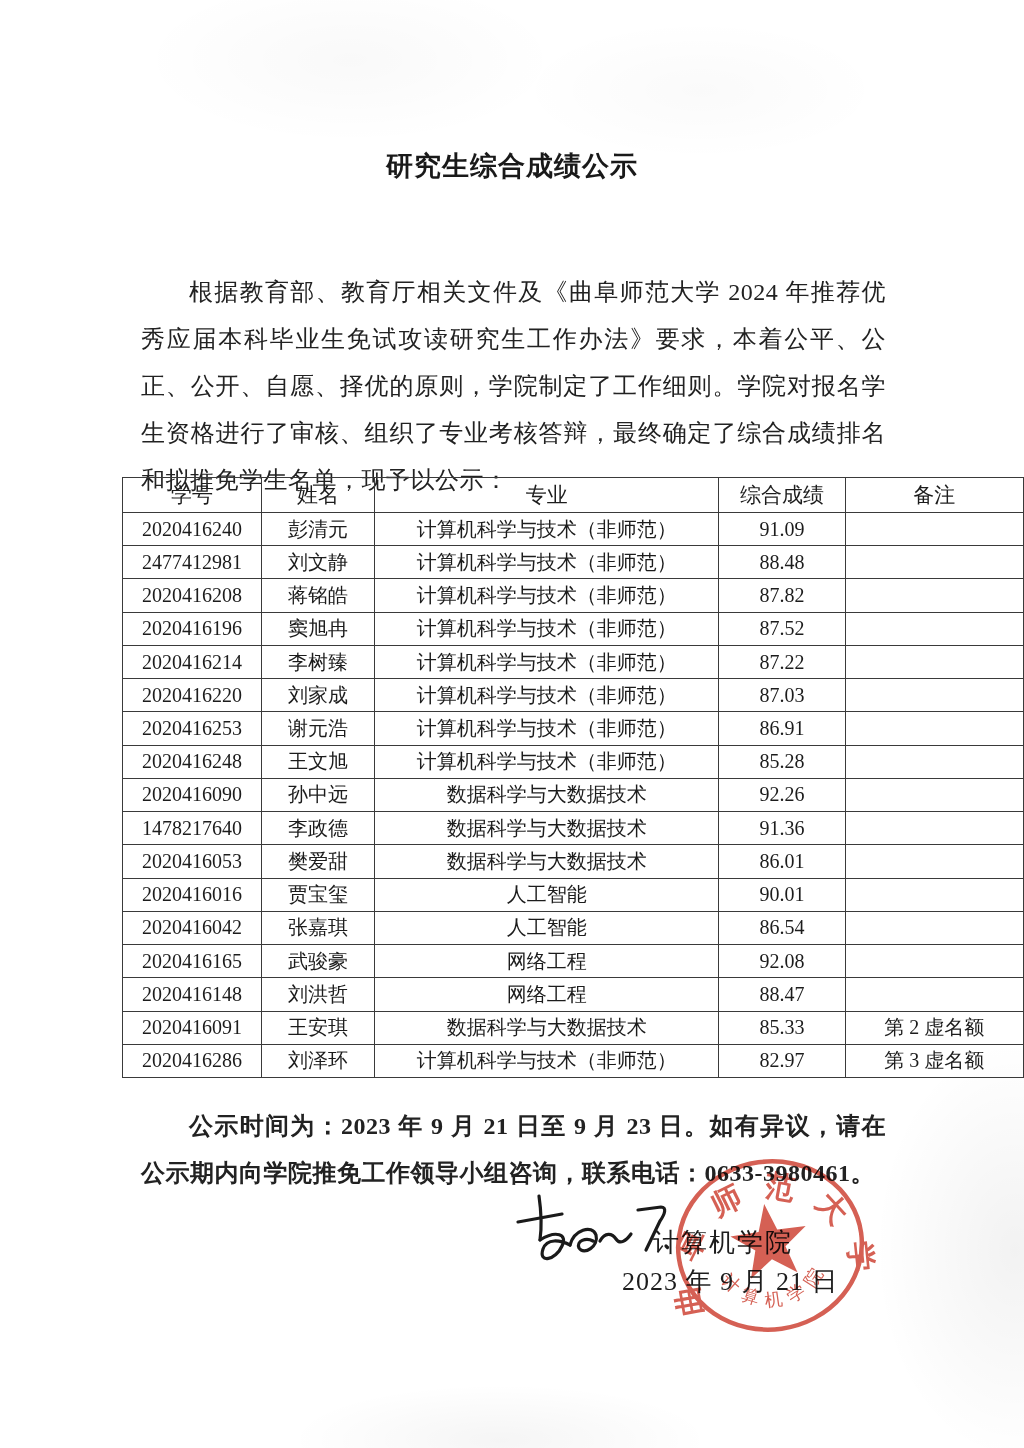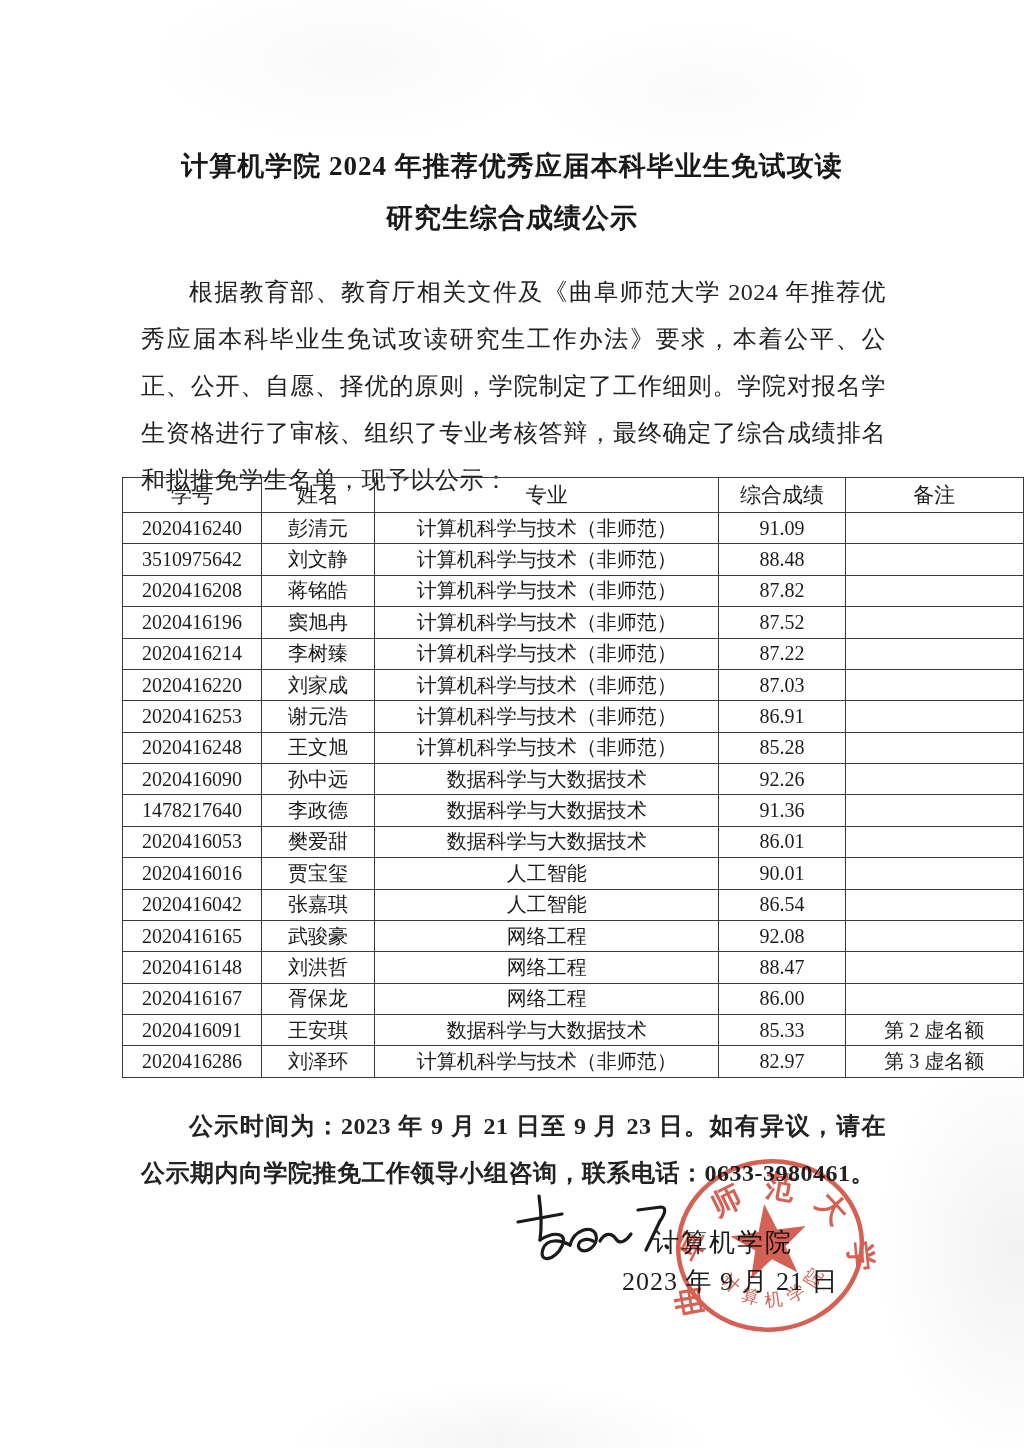--- a/index.html
+++ b/index.html
@@ -65,21 +65,20 @@
     font-family:"Liberation Serif","DejaVu Serif",serif;}
   .stamp-inner-text{font-size:18px;letter-spacing:8px;
     font-family:"Liberation Serif","DejaVu Serif",serif;}
 </style>
 </head>
 <body>
 
 <div class="page">
 
   <div class="title">
-    <div>计算机学院 2024 年推荐优秀应届本科毕业生免试攻读</div>
     <div>研究生综合成绩公示</div>
   </div>
 
   <p class="para intro">根据教育部、教育厅相关文件及《曲阜师范大学 2024 年推荐优秀应届本科毕业生免试攻读研究生工作办法》要求，本着公平、公正、公开、自愿、择优的原则，学院制定了工作细则。学院对报名学生资格进行了审核、组织了专业考核答辩，最终确定了综合成绩排名和拟推免学生名单，现予以公示：</p>
 
   <table class="score-table">
     <colgroup>
       <col class="col-id">
         <col class="col-name">
         <col class="col-major">
@@ -97,21 +96,21 @@
     </thead>
     <tbody>
         <tr>
           <td>2020416240</td>
           <td>彭清元</td>
           <td>计算机科学与技术（非师范）</td>
           <td>91.09</td>
           <td></td>
         </tr>
         <tr>
-          <td>3510975642</td>
+          <td>2477412981</td>
           <td>刘文静</td>
           <td>计算机科学与技术（非师范）</td>
           <td>88.48</td>
           <td></td>
         </tr>
         <tr>
           <td>2020416208</td>
           <td>蒋铭皓</td>
           <td>计算机科学与技术（非师范）</td>
           <td>87.82</td>
@@ -192,27 +191,20 @@
           <td>武骏豪</td>
           <td>网络工程</td>
           <td>92.08</td>
           <td></td>
         </tr>
         <tr>
           <td>2020416148</td>
           <td>刘洪哲</td>
           <td>网络工程</td>
           <td>88.47</td>
-          <td></td>
-        </tr>
-        <tr>
-          <td>2020416167</td>
-          <td>胥保龙</td>
-          <td>网络工程</td>
-          <td>86.00</td>
           <td></td>
         </tr>
         <tr>
           <td>2020416091</td>
           <td>王安琪</td>
           <td>数据科学与大数据技术</td>
           <td>85.33</td>
           <td>第 2 虚名额</td>
         </tr>
         <tr>

